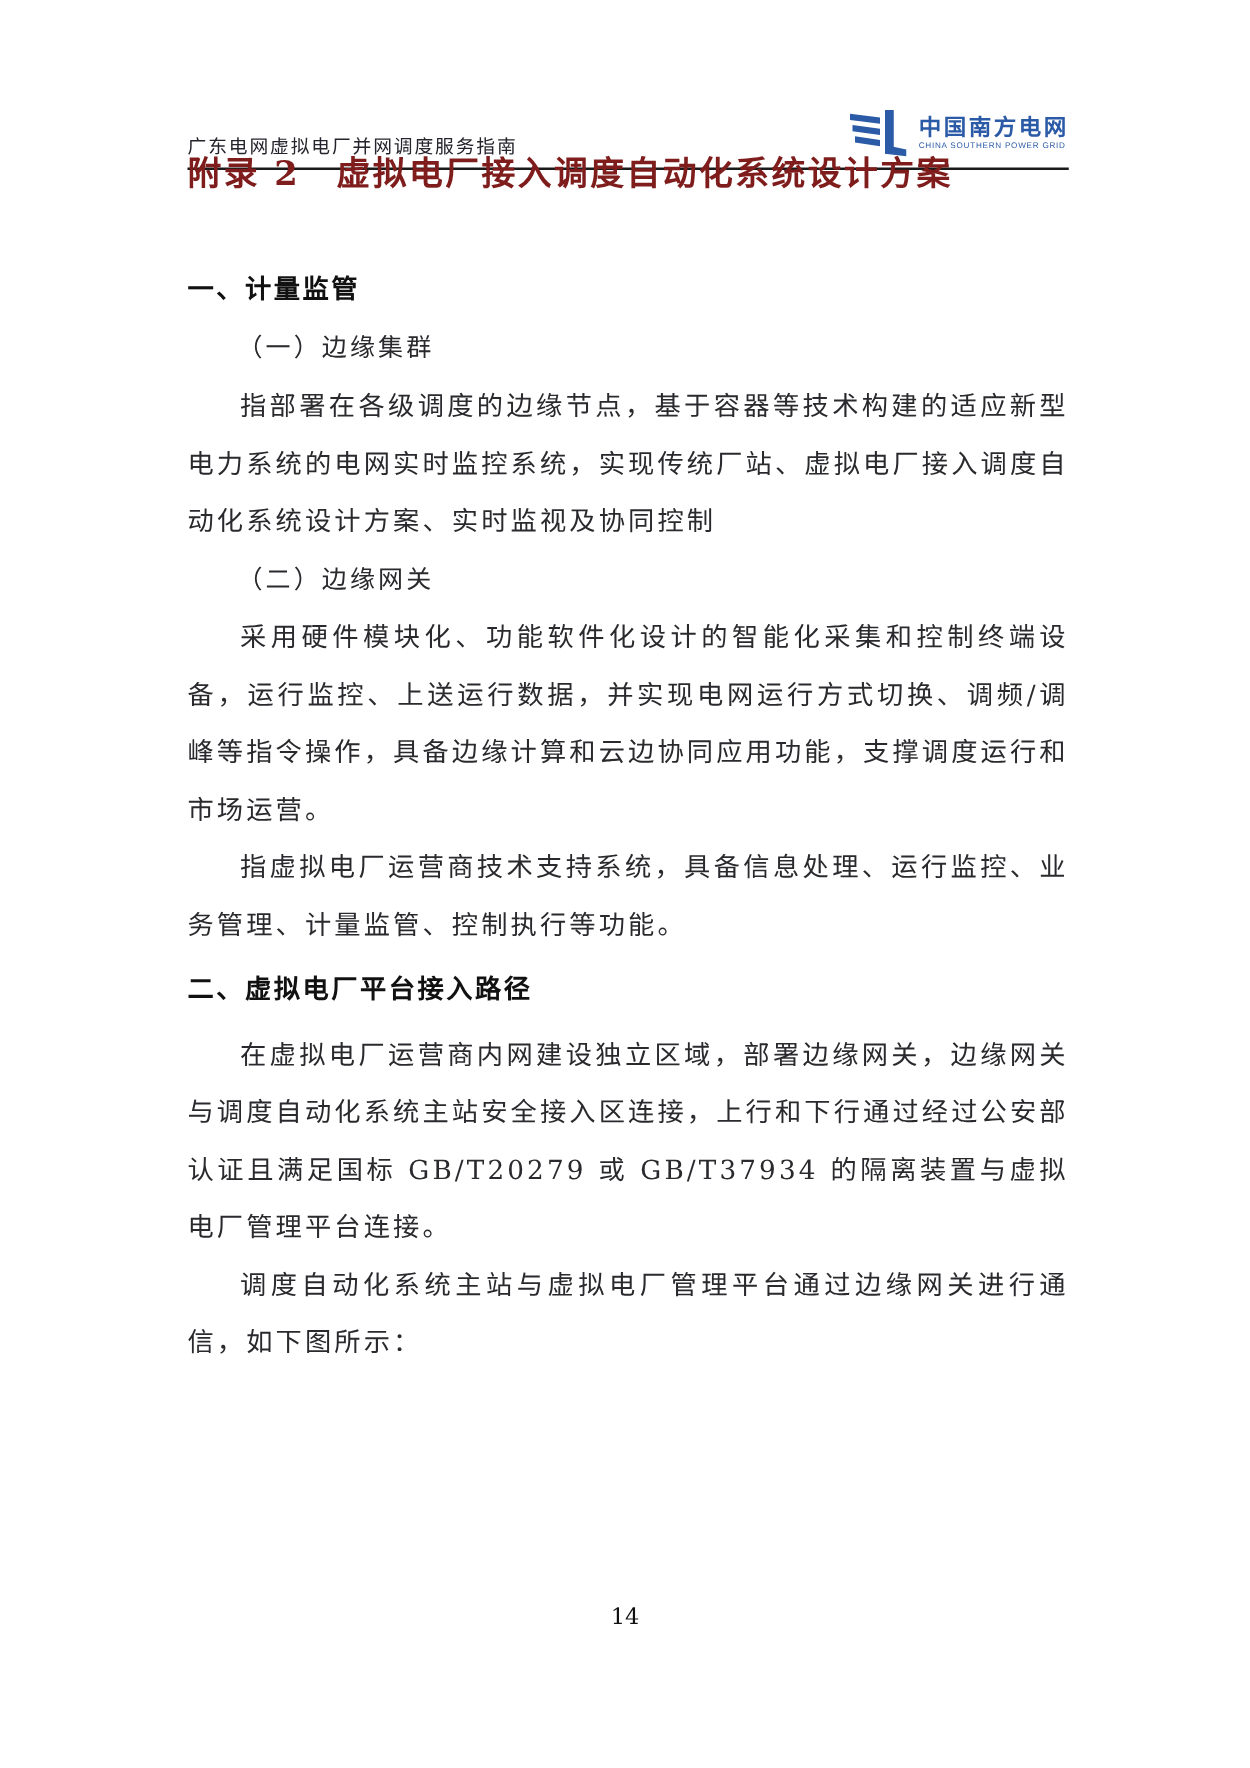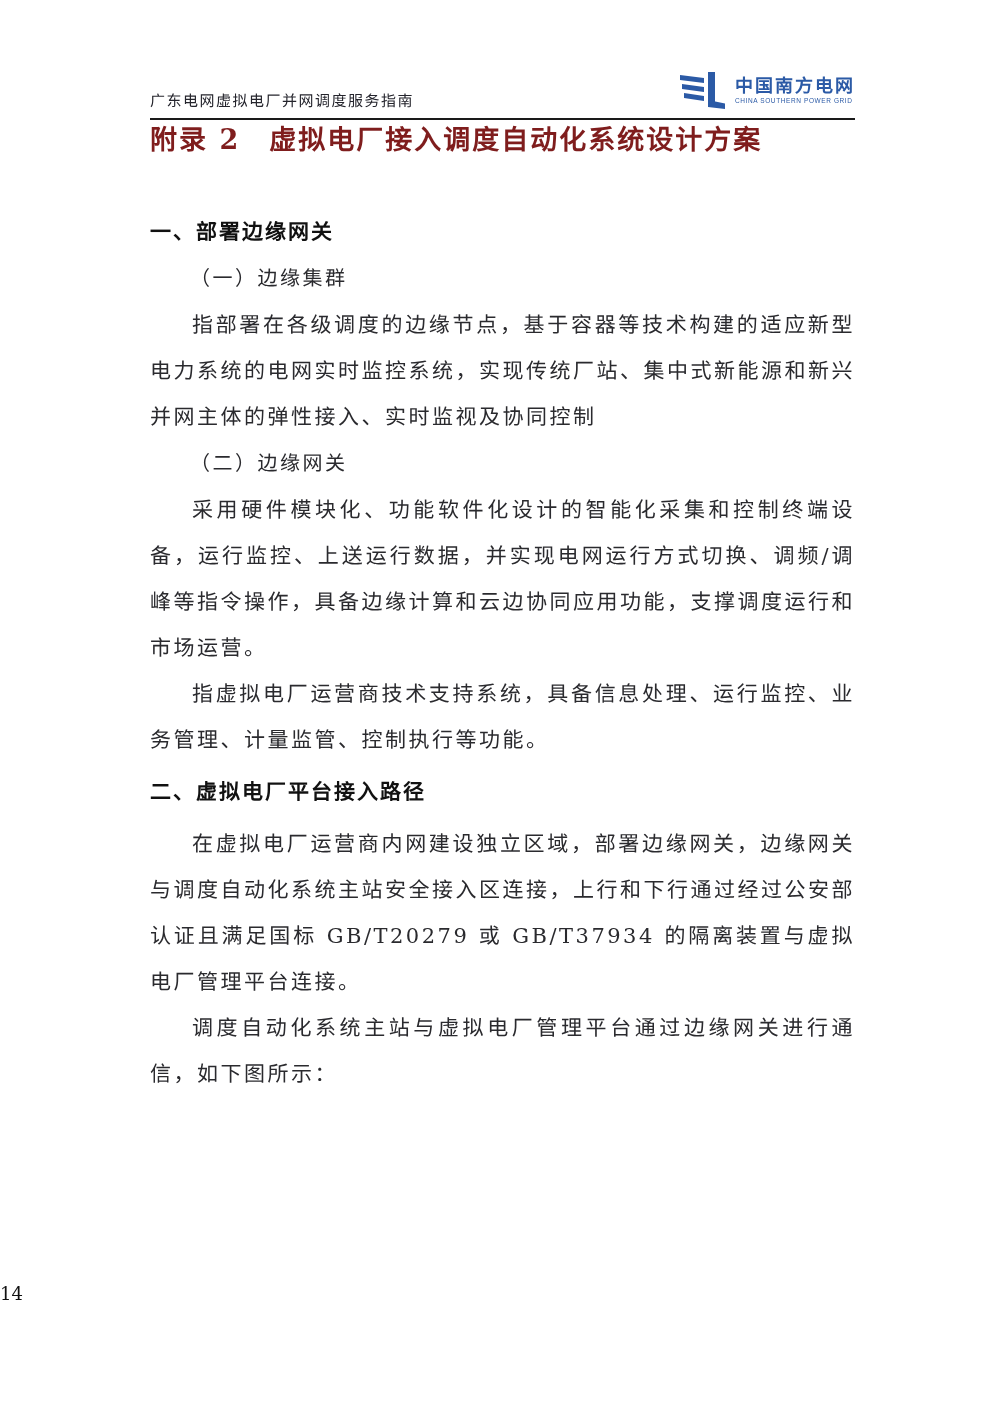--- a/index.html
+++ b/index.html
@@ -13,21 +13,21 @@
     height: 1414px;
     margin: 0 auto;
     background: #ffffff;
     box-sizing: border-box;
     font-family: "DejaVu Serif", "Liberation Serif", serif;
     color: #1d1d1f;
   }
   
   .page-header {
     position: absolute;
-    top: 62px;
+    top: 78px;
     left: 150px;
     right: 145px;
     height: 50px;
     display: flex;
     align-items: flex-end;
     justify-content: space-between;
     border-bottom: 2px solid #1a1a1a;
     padding-bottom: 6px;
     gap: 38px;
   }
@@ -103,21 +103,21 @@
     text-justify: inter-ideograph;
     text-indent: 2em;
   }
   .spacer-sm { height: 6px; }
   
   .page-footer {
     position: absolute;
     left: 0;
     right: 0;
     top: 1283px;
-    text-align: left;
+    text-align: center;
     font-family: "DejaVu Serif", "Liberation Serif", serif;
     font-size: 18px;
     color: #111;
   }
 </style>
 </head>
 <body>
 
 <div class="page">
 
@@ -139,25 +139,25 @@
         <span class="logo-cn">中国南方电网</span>
         <span class="logo-en">CHINA SOUTHERN POWER GRID</span>
       </span>
     </div>
   </div>
 
   <div class="content">
 
     <h1 class="doc-title">附录 2　虚拟电厂接入调度自动化系统设计方案</h1>
 
-    <h2 class="section-heading">一、部署边缘网关</h2>
+    <h2 class="section-heading">一、计量监管</h2>
 
     <p class="sub-heading">（一）边缘集群</p>
 
-    <p class="body-para">指部署在各级调度的边缘节点，基于容器等技术构建的适应新型电力系统的电网实时监控系统，实现传统厂站、集中式新能源和新兴并网主体的弹性接入、实时监视及协同控制</p>
+    <p class="body-para">指部署在各级调度的边缘节点，基于容器等技术构建的适应新型电力系统的电网实时监控系统，实现传统厂站、虚拟电厂接入调度自动化系统设计方案、实时监视及协同控制</p>
 
     <p class="sub-heading">（二）边缘网关</p>
 
     <p class="body-para">采用硬件模块化、功能软件化设计的智能化采集和控制终端设备，运行监控、上送运行数据，并实现电网运行方式切换、调频/调峰等指令操作，具备边缘计算和云边协同应用功能，支撑调度运行和市场运营。</p>
 
 
     <p class="body-para">指虚拟电厂运营商技术支持系统，具备信息处理、运行监控、业务管理、计量监管、控制执行等功能。</p>
 
     <div class="spacer-sm"></div>
 

